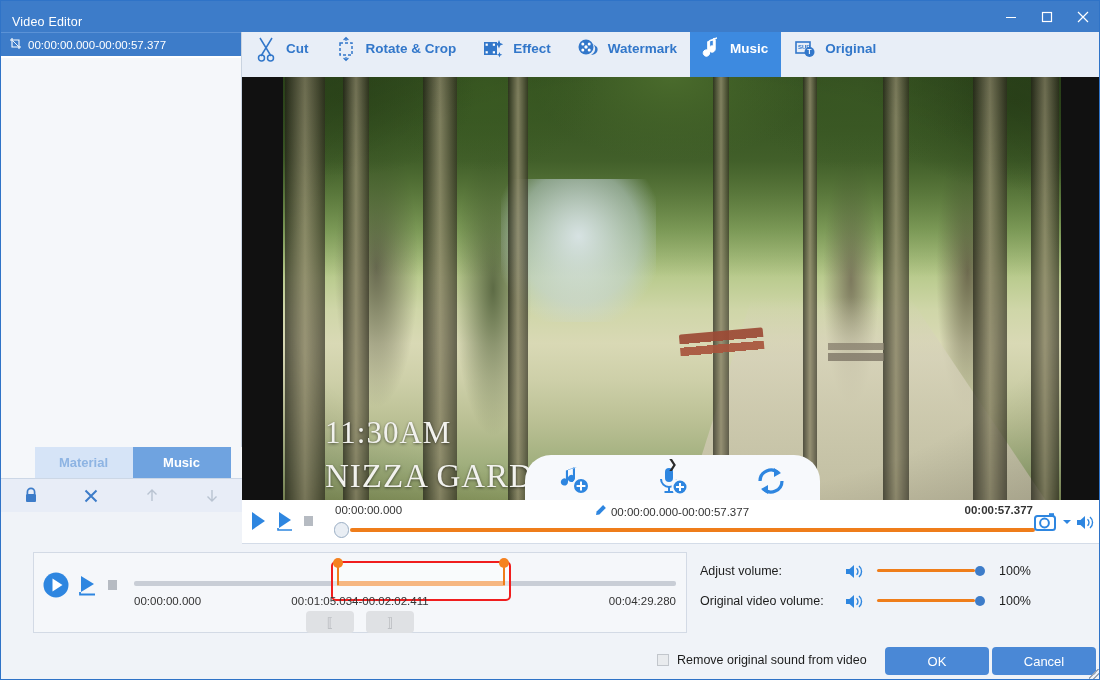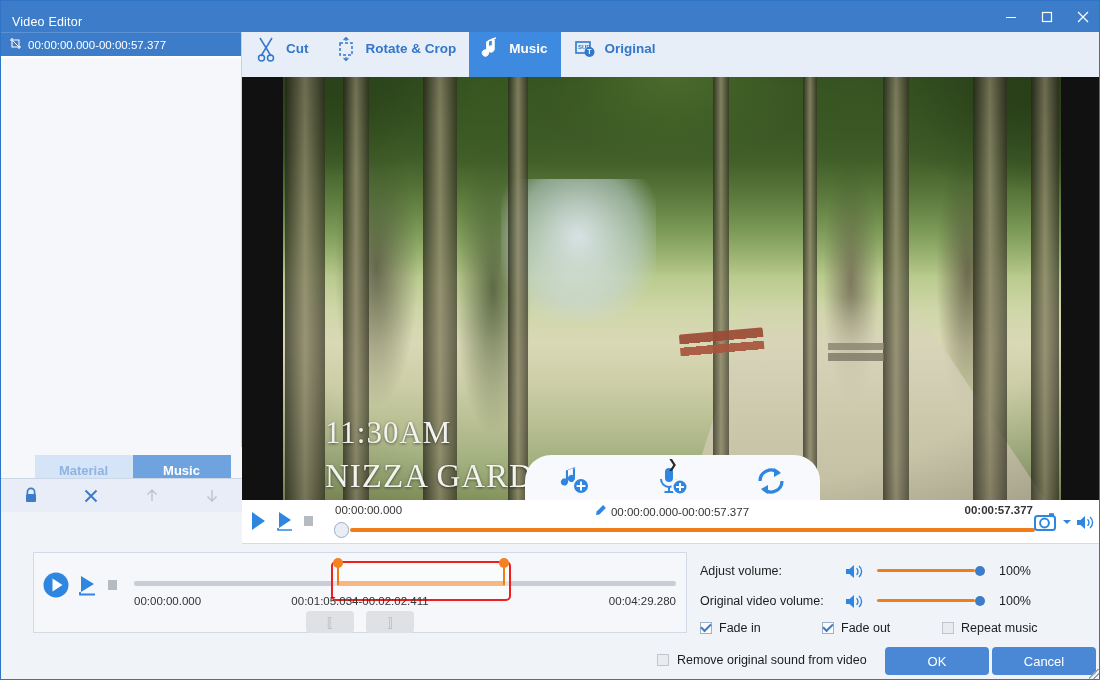--- a/index.html
+++ b/index.html
@@ -54,21 +54,21 @@
   }
   .clip-list { height: 371px; background: #f5f7fa; }
 
   .tabs-row {
     position: absolute; left: 0; bottom: 34px; width: 241px; height: 31px;
     display: flex; justify-content: center; background: #f5f7fa;
   }
   .tabs-inner { display: flex; margin-left: 22px; }
   .tab {
     width: 98px; height: 31px; display: flex; align-items: center; justify-content: center;
-    font-size: 13px; font-weight: bold; cursor: pointer; margin-top: 8px;
+    font-size: 13px; font-weight: bold; cursor: pointer;
   }
   .tab.inactive { background: #d6e4f7; color: #8eb4e3; }
   .tab.active { background: #6fa3e0; color: #ffffff; }
 
   .tool-row {
     position: absolute; left: 0; bottom: 0; width: 241px; height: 34px;
     background: #e8edf7; border-top: 1px solid #ccd7e6;
     display: flex; align-items: center;
   }
   .tool-row .ti {
@@ -375,20 +375,48 @@
       <div class="tbtn">
         <span class="ticon">
           <svg width="24" height="26" viewBox="0 0 24 26">
             <rect x="6" y="7" width="12" height="12" fill="none" stroke="#3277ca" stroke-width="1.5" stroke-dasharray="3 2"></rect>
             <path d="M12 2 L12 5 M9.6 4 L12 1.6 L14.4 4" stroke="#3277ca" stroke-width="1.2" fill="none"></path>
             <path d="M12 24 L12 21 M9.6 22 L12 24.4 L14.4 22" stroke="#3277ca" stroke-width="1.2" fill="none"></path>
           </svg>
         </span>
         <span>Rotate &amp; Crop</span>
       </div>
+      <div class="tbtn">
+        <span class="ticon">
+          <svg width="24" height="26" viewBox="0 0 24 26">
+            <rect x="3" y="6" width="13" height="13" fill="#3277ca"></rect>
+            <rect x="4.6" y="7.6" width="2.2" height="2.2" fill="#fff"></rect>
+            <rect x="4.6" y="15.2" width="2.2" height="2.2" fill="#fff"></rect>
+            <rect x="11.8" y="7.6" width="2.2" height="2.2" fill="#fff"></rect>
+            <rect x="11.8" y="15.2" width="2.2" height="2.2" fill="#fff"></rect>
+            <path d="M18 4 l1.2 3 3 1.2 -3 1.2 -1.2 3 -1.2 -3 -3 -1.2 3 -1.2z" fill="#3277ca"></path>
+            <path d="M18.5 16 l.8 2 2 .8 -2 .8 -.8 2 -.8 -2 -2 -.8 2 -.8z" fill="#3277ca"></path>
+          </svg>
+        </span>
+        <span>Effect</span>
+      </div>
+      <div class="tbtn">
+        <span class="ticon">
+          <svg width="24" height="26" viewBox="0 0 24 26">
+            <circle cx="10" cy="11" r="7.5" fill="#3277ca"></circle>
+            <circle cx="6.8" cy="8" r="1.5" fill="#fff"></circle>
+              <circle cx="13.2" cy="8" r="1.5" fill="#fff"></circle>
+            <circle cx="6.8" cy="14" r="1.5" fill="#fff"></circle>
+              <circle cx="13.2" cy="14" r="1.5" fill="#fff"></circle>
+            <circle cx="10" cy="11" r="1.7" fill="#fff"></circle>
+            <path d="M17 8 c4 4 2 9 -2 11 c5 0 8 -4 6 -8 z" fill="#3277ca"></path>
+          </svg>
+        </span>
+        <span>Watermark</span>
+      </div>
       <div class="tbtn active">
         <span class="ticon">
           <svg width="20" height="26" viewBox="0 0 20 26">
             <path d="M15 2 L7.6 4.4 V17 a3.2 3.2 0 11-1.9-2.9 V5.6 L13.2 3.4 V13 a3.2 3.2 0 11-1.9-2.9 V2.6z" fill="#ffffff"></path>
           </svg>
         </span>
         <span>Music</span>
       </div>
       <div class="tbtn">
         <span class="ticon">
@@ -593,34 +621,20 @@
           </svg>
         </span>
         <span class="vol-slider">
           <span class="tr"></span>
           <span class="kn"></span>
         </span>
         <span class="vol-val">100%</span>
       </div>
     </div>
 
-    <div class="checks">
-      <span class="chk c1">
-        <span class="box on"></span>
-        <span>Fade in</span>
-      </span>
-      <span class="chk c2">
-        <span class="box on"></span>
-        <span>Fade out</span>
-      </span>
-      <span class="chk">
-        <span class="box off"></span>
-        <span>Repeat music</span>
-      </span>
-    </div>
 
     <div class="footer">
       <span class="remove-chk">
         <span class="box off"></span>
         <span>Remove original sound from video</span>
       </span>
       <div class="btn ok">
         <span>OK</span>
       </div>
       <div class="btn cancel">

